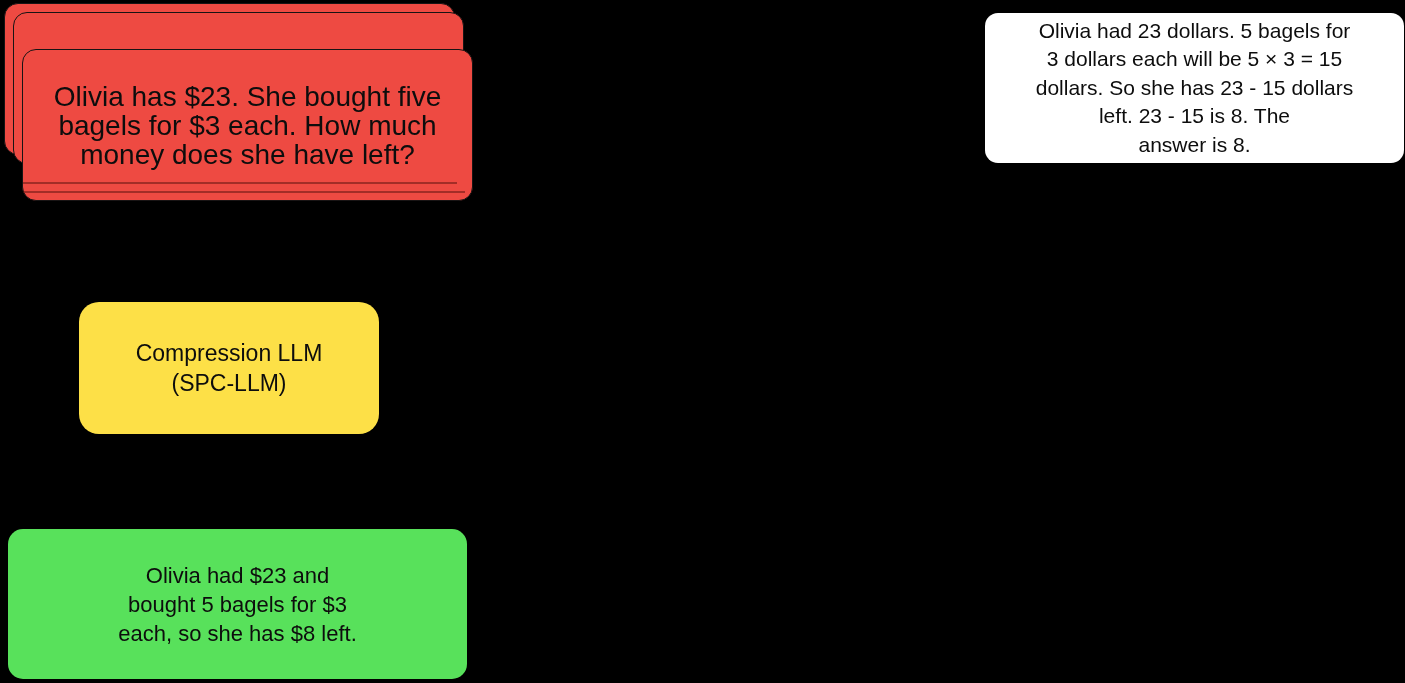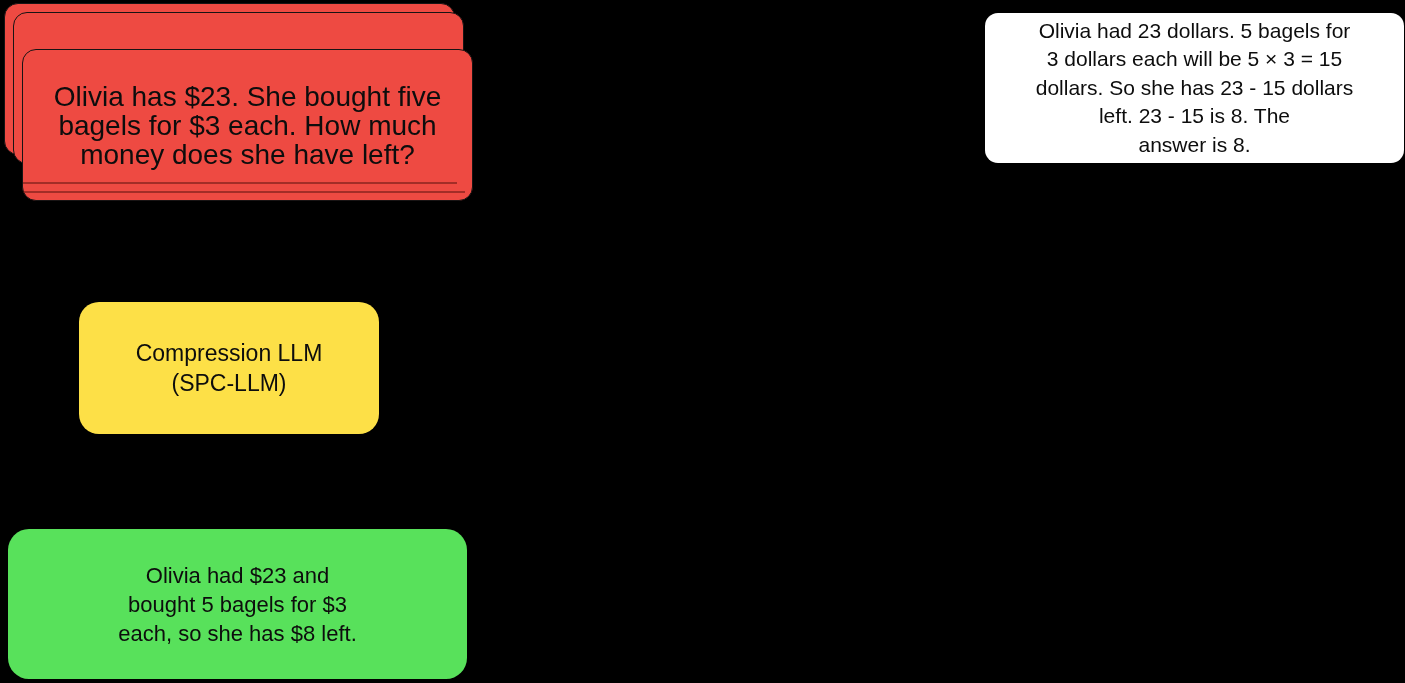--- a/index.html
+++ b/index.html
@@ -104,20 +104,20 @@
 dollars. So she has 23 - 15 dollars
 left. 23 - 15 is 8. The
 answer is 8.</span>
   </div>
 
   <div id="compression-llm" class="node model-node" style="background: #fde047;">
     <span class="txt">Compression LLM
 (SPC-LLM)</span>
   </div>
 
-  <div id="compressed-prompt" class="node" style="background: rgb(88, 225, 91); border-radius: 21px;">
+  <div id="compressed-prompt" class="node" style="background: rgb(88, 225, 91);">
     <span class="txt">Olivia had $23 and
 bought 5 bagels for $3
 each, so she has $8 left.</span>
   </div>
 
 
 </div>
 
 </body></html>

